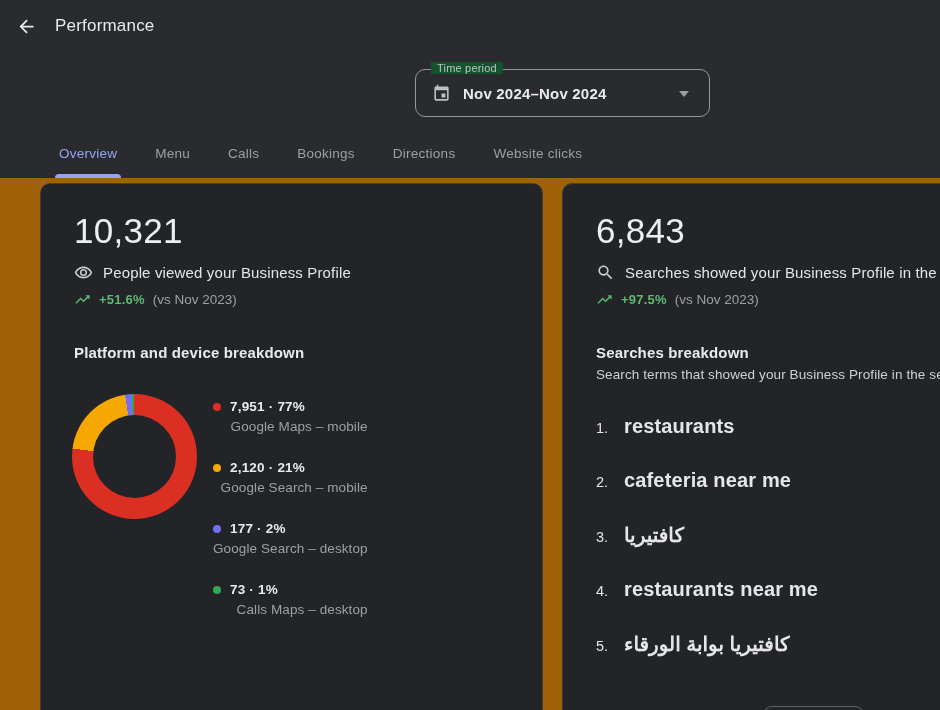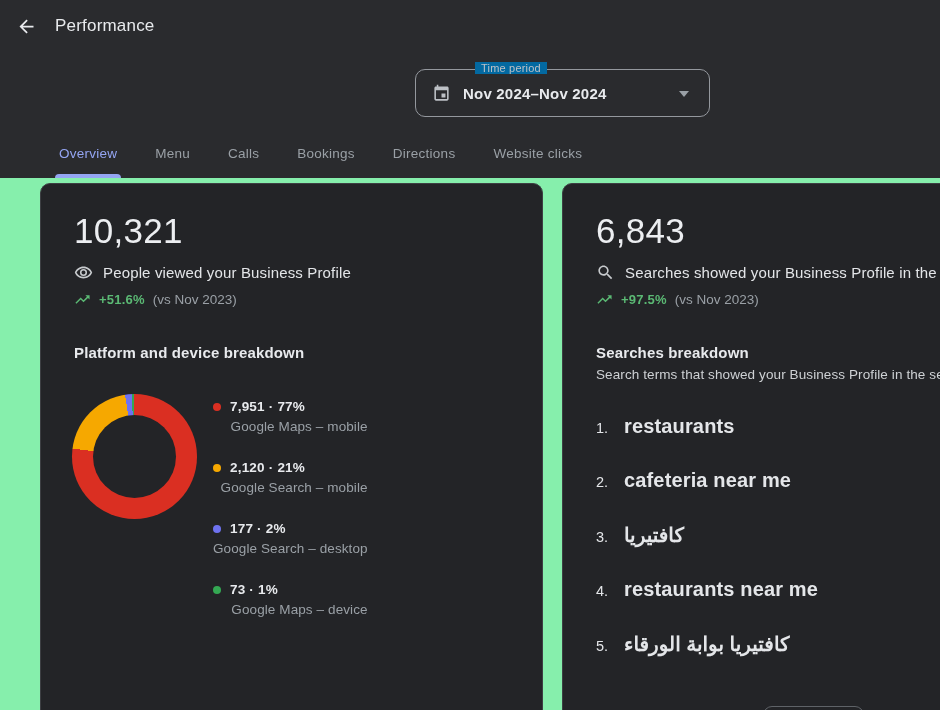--- a/index.html
+++ b/index.html
@@ -14,37 +14,37 @@
   .hero { position:absolute; top:0; left:0; width:940px; height:178px; background:#2a2b2e; }
   .topbar { position:absolute; top:0; left:0; right:0; height:52px; display:flex; align-items:center; }
   .back-btn { width:40px; height:40px; margin-left:6px; display:flex; align-items:center; justify-content:center;
     border-radius:50%; cursor:pointer; }
   .back-btn svg { width:21px; height:21px; fill:#e8eaed; }
   .page-title { font-size:17px; font-weight:500; color:#e8eaed; margin-left:9px; letter-spacing:.2px; }
 
   
   .period { position:absolute; left:415px; top:69px; width:295px; height:48px;
     border:1px solid #94989e; border-radius:10px; display:flex; align-items:center; cursor:pointer; }
-  .period-label { position:absolute; top:-8px; left:15px; background:#0369a1; padding:0 6px;
-    font-size:11px; color:#bdc1c6; letter-spacing:.2px;margin-left:44px; }
+  .period-label { position:absolute; top:-8px; left:15px; background:#14532d; padding:0 6px;
+    font-size:11px; color:#bdc1c6; letter-spacing:.2px; }
   .period svg { width:19px; height:19px; fill:#bdc1c6; margin-left:16px; flex:none; }
   .period-value { font-size:15px; font-weight:700; color:#e8eaed; margin-left:12px; letter-spacing:.2px; }
   .period-caret { position:absolute; right:20px; top:21px; width:0; height:0;
     border-left:5px solid transparent; border-right:5px solid transparent; border-top:6px solid #9aa0a6; }
 
   
   .tabs { position:absolute; left:55px; bottom:0; height:34px; display:flex; gap:30px;justify-content:space-between; }
   .tab { position:relative; font-size:13.5px; font-weight:500; color:#9aa0a6; letter-spacing:.25px;
     padding:2px 4px 14px 4px; cursor:pointer; white-space:nowrap; }
   .tab.selected { color:var(--accent); }
   .tab.selected::after { content:""; position:absolute; left:0; right:0; bottom:0; height:4px;
     background:var(--accent); border-radius:4px 4px 0 0; }
 
   
-  .content { position:absolute; top:178px; left:0; width:940px; height:532px; background:#86efac; }
+  .content { position:absolute; top:178px; left:0; width:940px; height:532px; background:#a16207; }
   .card { position:absolute; top:5px; background:#232427; border:1px solid #3d3f43; border-radius:10px; }
   .card-left  { left:40px;  width:503px; height:560px; }
   .card-right { left:562px; width:520px; height:560px; }
   .card-inner { padding:24px 0 0 33px; }
 
   .metric { font-size:35px; font-weight:400; color:#eceef1; letter-spacing:.3px; line-height:46px; }
   .metric-row { display:flex; align-items:center; gap:10px; margin-top:9px; white-space:nowrap; }
   .metric-row svg { width:19px; height:19px; fill:#c7cacd; flex:none; }
   .metric-desc { font-size:15px; color:#e3e5e8; letter-spacing:.15px; }
   .delta-row { display:flex; align-items:center; gap:8px; margin-top:9px; }
@@ -152,21 +152,21 @@
                 <span class="dot" style="background: rgb(110, 114, 240);"></span>
               <span class="legend-value">177 · 2%</span>
               </div>
             <div class="legend-label">Google Search – desktop</div>
           </div>
           <div class="legend-item">
             <div class="legend-value-row">
                 <span class="dot" style="background: rgb(52, 168, 83);"></span>
               <span class="legend-value">73 · 1%</span>
               </div>
-            <div class="legend-label">Google Maps – device</div>
+            <div class="legend-label">Calls Maps – desktop</div>
           </div>
         </div>
       </div>
     </div>
   </div>
 
   <div class="card card-right">
     <div class="card-inner">
       <div class="metric">6,843</div>
       <div class="metric-row">

